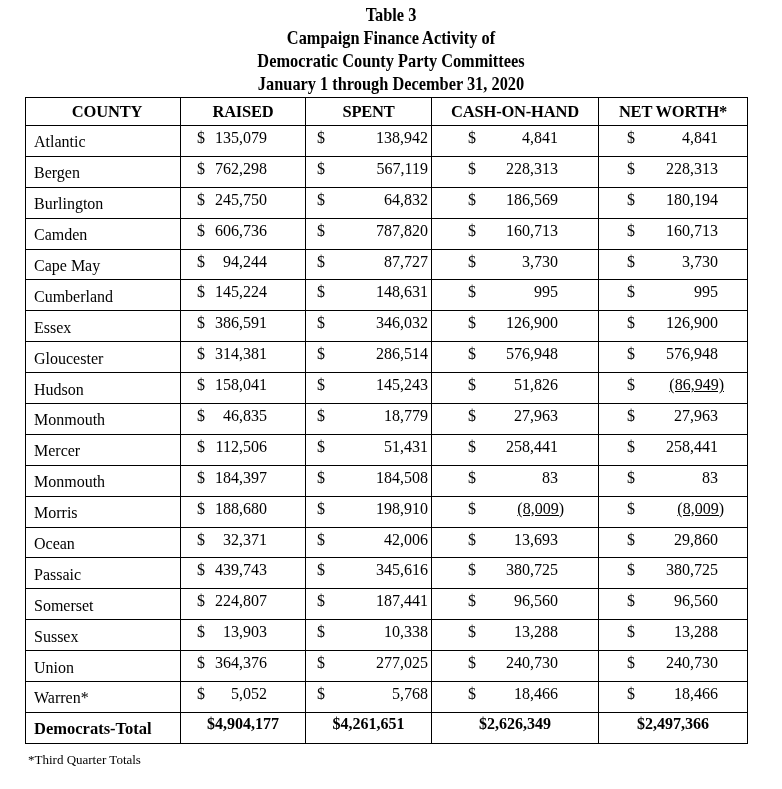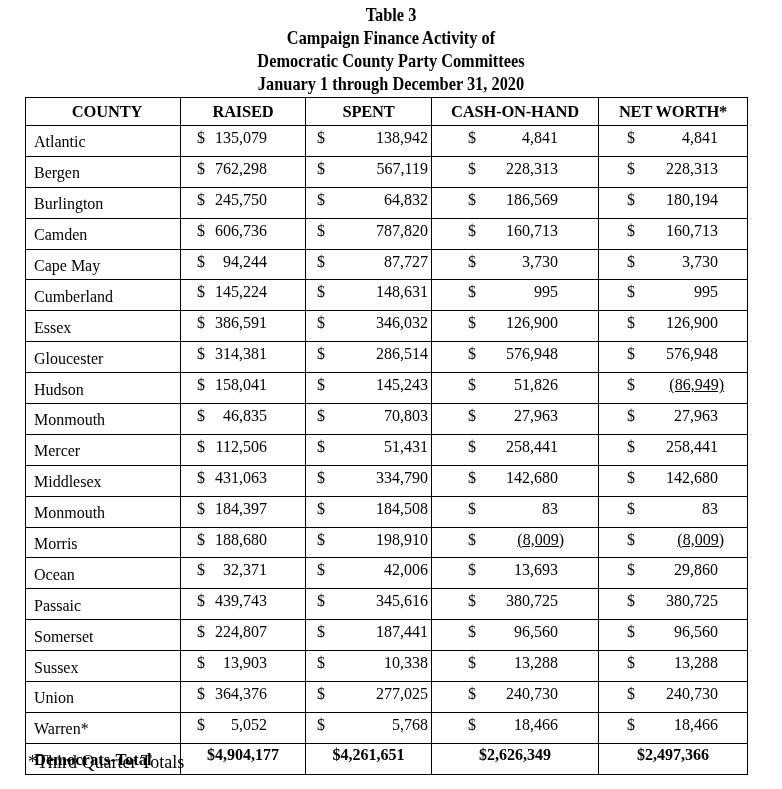--- a/index.html
+++ b/index.html
@@ -17,21 +17,21 @@
   td.money .d { position:absolute; top:3px; }
   td.money .v { position:absolute; top:3px; text-align:right; }
   .c-raised .d { left:16px; } .c-raised .v { right:38px; }
   .c-spent .d { left:11px; } .c-spent .v { right:3px;margin-left:11px; }
   .c-cash .d { left:36px; } .c-cash .v { right:40px; }
   .c-net .d { left:28px; } .c-net .v { right:29px; }
   .neg { margin-right:-6px;text-decoration:underline; }
   tr.total td { font-weight:bold; }
   tr.total td.county { font-size:16.5px; padding-left:8px; }
   tr.total td.tv { text-align:center; vertical-align:top; padding-top:2px; font-size:16px; }
-  .footnote { position:absolute; left:28px; top:752px; font-size:18px; }
+  .footnote { position:absolute; left:28px; top:752px; font-size:13px; }
 </style>
 </head>
 <body>
 
 <div class="title" id="t1">Table 3</div>
 <div class="title" id="t2">Campaign Finance Activity of</div>
 <div class="title" id="t3">Democratic County Party Committees</div>
 <div class="title" id="t4">January 1 through December 31, 2020</div>
 
 <table>
@@ -224,21 +224,21 @@
         </td>
       </tr>
       <tr>
         <td class="county">Monmouth</td>
         <td class="money c-raised">
           <span class="d">$</span>
           <span class="v">46,835</span>
         </td>
         <td class="money c-spent">
           <span class="d">$</span>
-          <span class="v">70,803</span>
+          <span class="v">18,779</span>
         </td>
         <td class="money c-cash">
           <span class="d">$</span>
           <span class="v">27,963</span>
         </td>
         <td class="money c-net">
           <span class="d">$</span>
           <span class="v">27,963</span>
         </td>
       </tr>
@@ -252,39 +252,20 @@
           <span class="d">$</span>
           <span class="v">51,431</span>
         </td>
         <td class="money c-cash">
           <span class="d">$</span>
           <span class="v">258,441</span>
         </td>
         <td class="money c-net">
           <span class="d">$</span>
           <span class="v">258,441</span>
-        </td>
-      </tr>
-      <tr>
-        <td class="county">Middlesex</td>
-        <td class="money c-raised">
-          <span class="d">$</span>
-          <span class="v">431,063</span>
-        </td>
-        <td class="money c-spent">
-          <span class="d">$</span>
-          <span class="v">334,790</span>
-        </td>
-        <td class="money c-cash">
-          <span class="d">$</span>
-          <span class="v">142,680</span>
-        </td>
-        <td class="money c-net">
-          <span class="d">$</span>
-          <span class="v">142,680</span>
         </td>
       </tr>
       <tr>
         <td class="county">Monmouth</td>
         <td class="money c-raised">
           <span class="d">$</span>
           <span class="v">184,397</span>
         </td>
         <td class="money c-spent">
           <span class="d">$</span>

